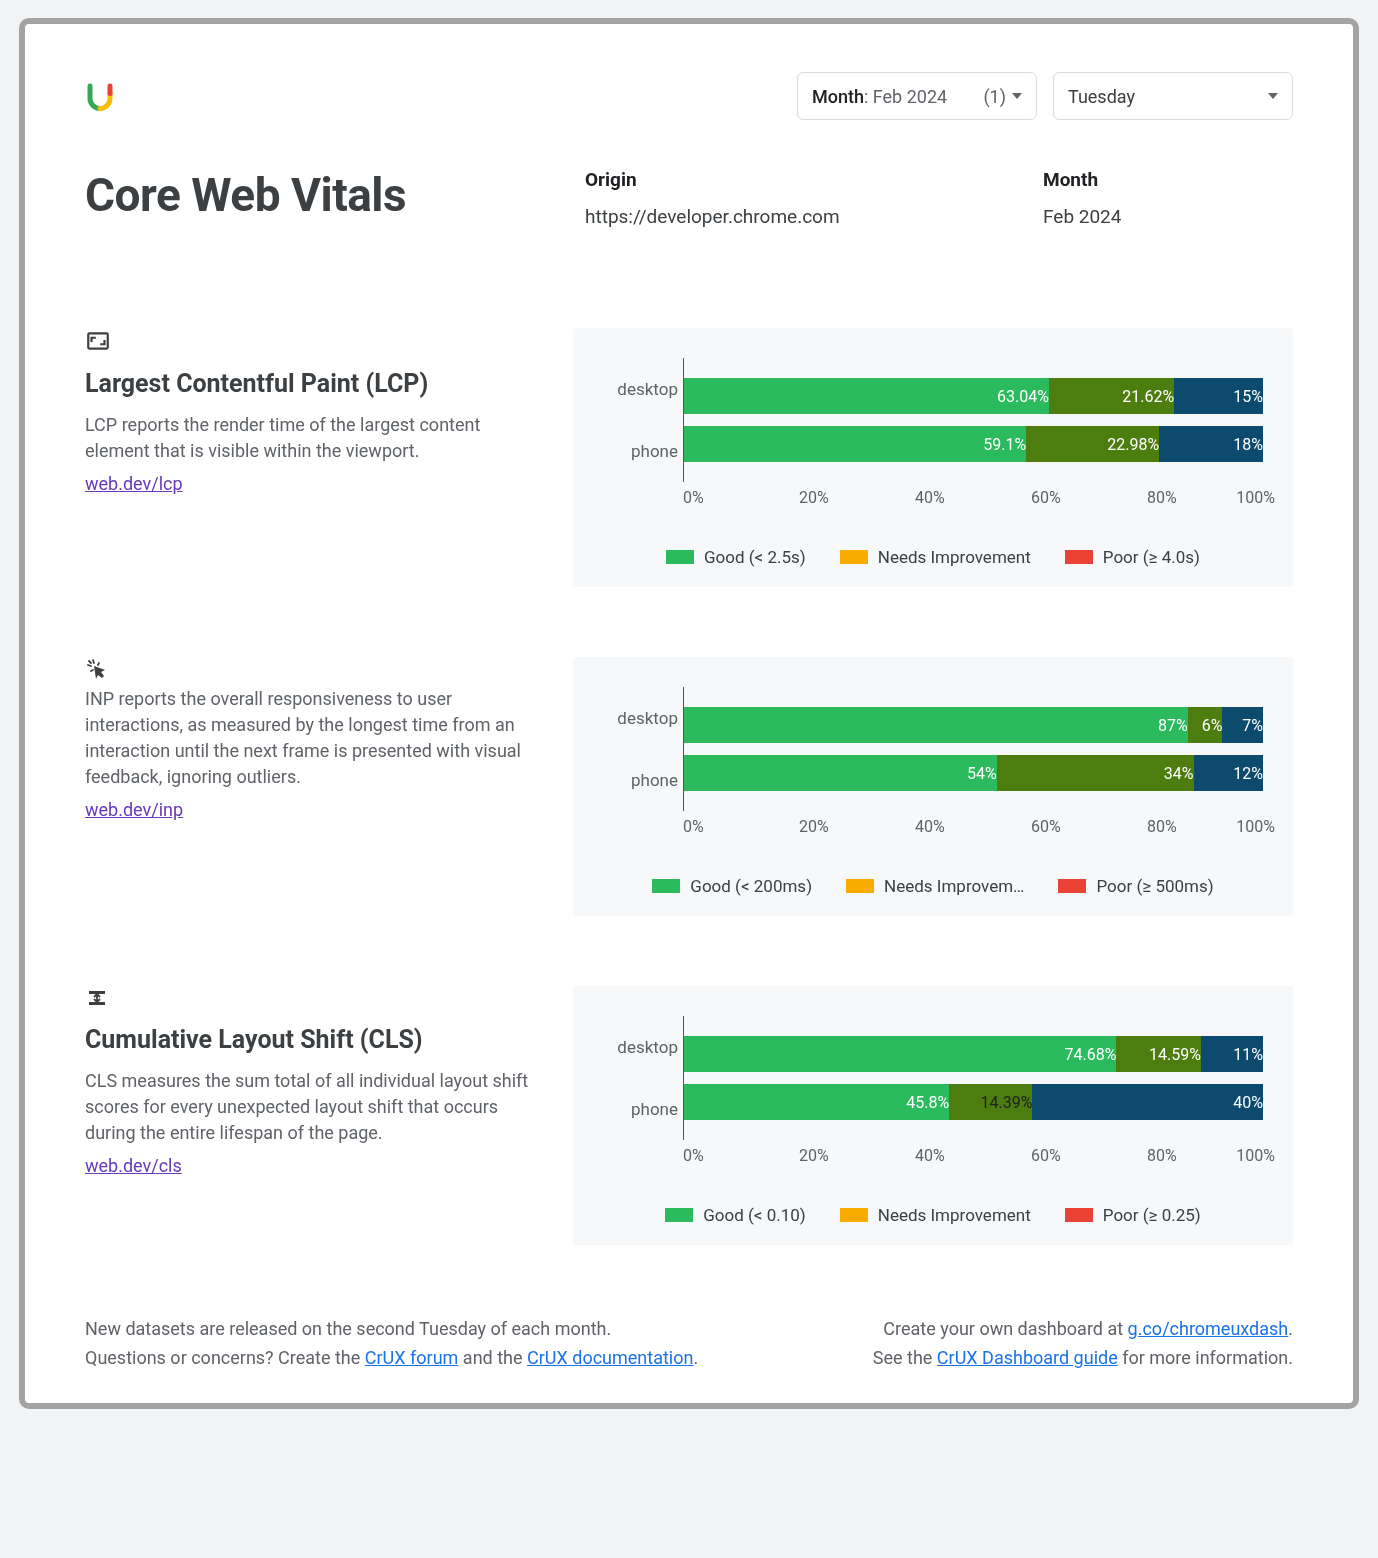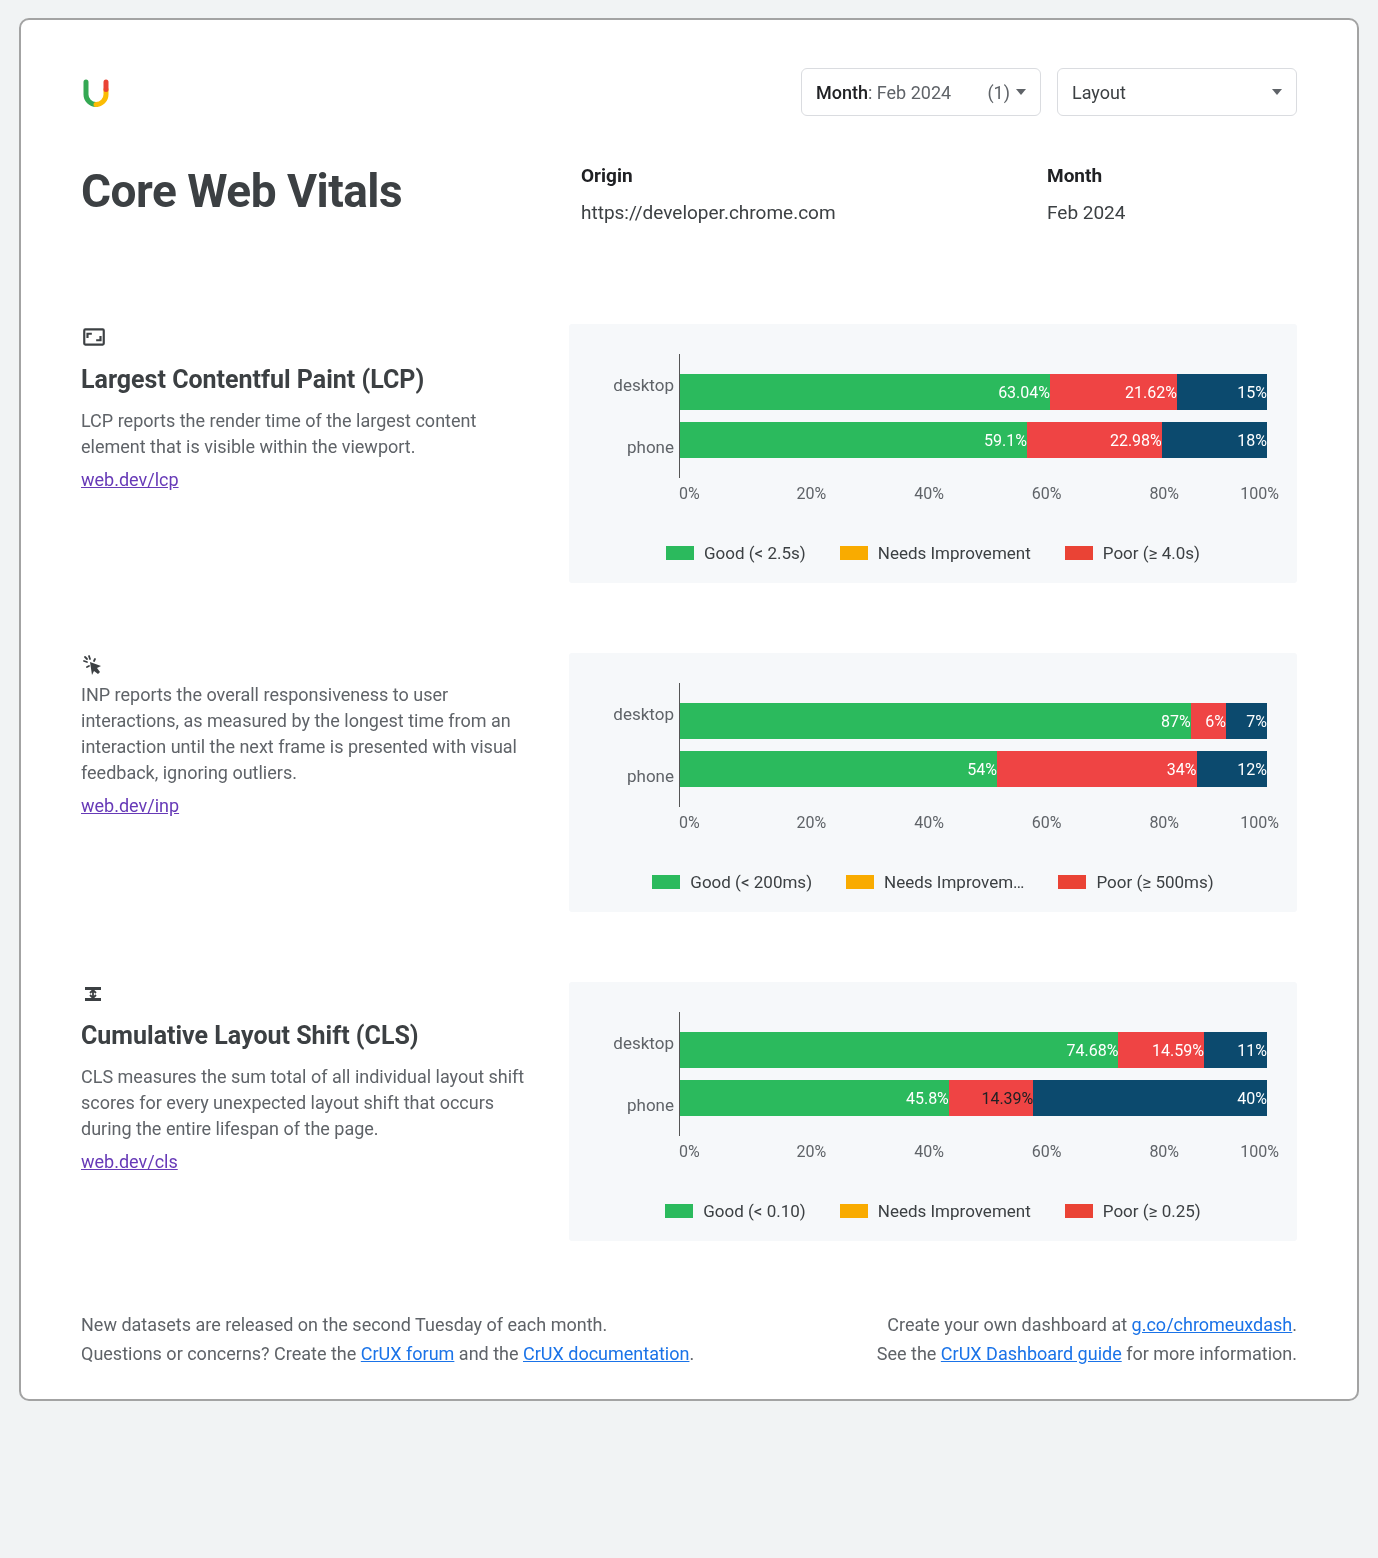--- a/index.html
+++ b/index.html
@@ -8,21 +8,21 @@
     background: #f1f3f4;
     font-family: Roboto, "Helvetica Neue", Arial, sans-serif;
     color: #202124;
     padding: 18px;
     font-size: 19px;
   }
   .card {
     background: #fff;
     width: 1340px;
     margin: 0 auto;
-    border: 2px solid #a3a3a3;
+    border: 6px solid #a3a3a3;
     border-radius: 10px;
     padding: 48px 60px 30px 60px;
   }
   .topbar {
     display: flex;
     align-items: center;
     justify-content: space-between;
     margin-bottom: 48px;
   }
   .logo svg { display:block; }
@@ -91,21 +91,21 @@
   .chart-ylabels {
     width: 80px;
     display:flex; flex-direction:column; justify-content:space-around;
     font-size:17px; color:#5f6368; text-align:right; padding-right:5px;
   }
   .chart-ylabels div { height:36px; display:flex; align-items:center; justify-content:flex-end;}
   .chart-plot { flex:1; border-left: 1.5px solid #555; padding: 8px 0; }
   .bar-row { display:flex; height:36px; margin: 12px 0; }
   .seg { display:flex; align-items:center; justify-content:flex-end; padding-right:0; color:#fff; font-size:16px; font-weight:400; white-space:nowrap; overflow:hidden;}
   .seg.good { background:#2bba5d; }
-  .seg.ni   { background:#ef4444; }
+  .seg.ni   { background:#4d7c0f; }
   .seg.poor { background:#0c4a6e; }
   .seg.ni.darktext { color:#202124;}
   .xaxis { display:flex; margin-left:80px; margin-top:6px; position:relative;}
   .xaxis .tick { flex:1; text-align:left; font-size:16px; color:#5f6368; }
   .xaxis .tick:first-child{ text-align:left; }
   .xaxis .ticklast{ position:absolute; right:-12px; font-size:16px; color:#5f6368;}
   .legend { display:flex; justify-content:center; gap:34px; margin-top:40px; }
   .legend-item { display:flex; align-items:center; gap:10px; font-size:17px; color:#3c4043; max-width:200px;}
   .legend-item .label { white-space:nowrap; overflow:hidden; text-overflow:ellipsis; max-width:160px;}
   .swatch { width:28px; height:14px; }
@@ -137,21 +137,21 @@
     </div>
     <div class="controls">
       <div class="dropdown month">
         <span class="lbl"><strong>Month</strong><span class="val">: Feb 2024</span></span>
         <span class="right">
             <span>(1)</span>
             <span class="caret"></span>
           </span>
       </div>
       <div class="dropdown device">
-        <span class="lbl">Layout</span>
+        <span class="lbl">Tuesday</span>
         <span class="caret"></span>
       </div>
     </div>
   </div>
 
   <div class="header">
     <h1>Core Web Vitals</h1>
     <div>
       <div class="meta-label">Origin</div>
       <div class="meta-value">https://developer.chrome.com</div>

